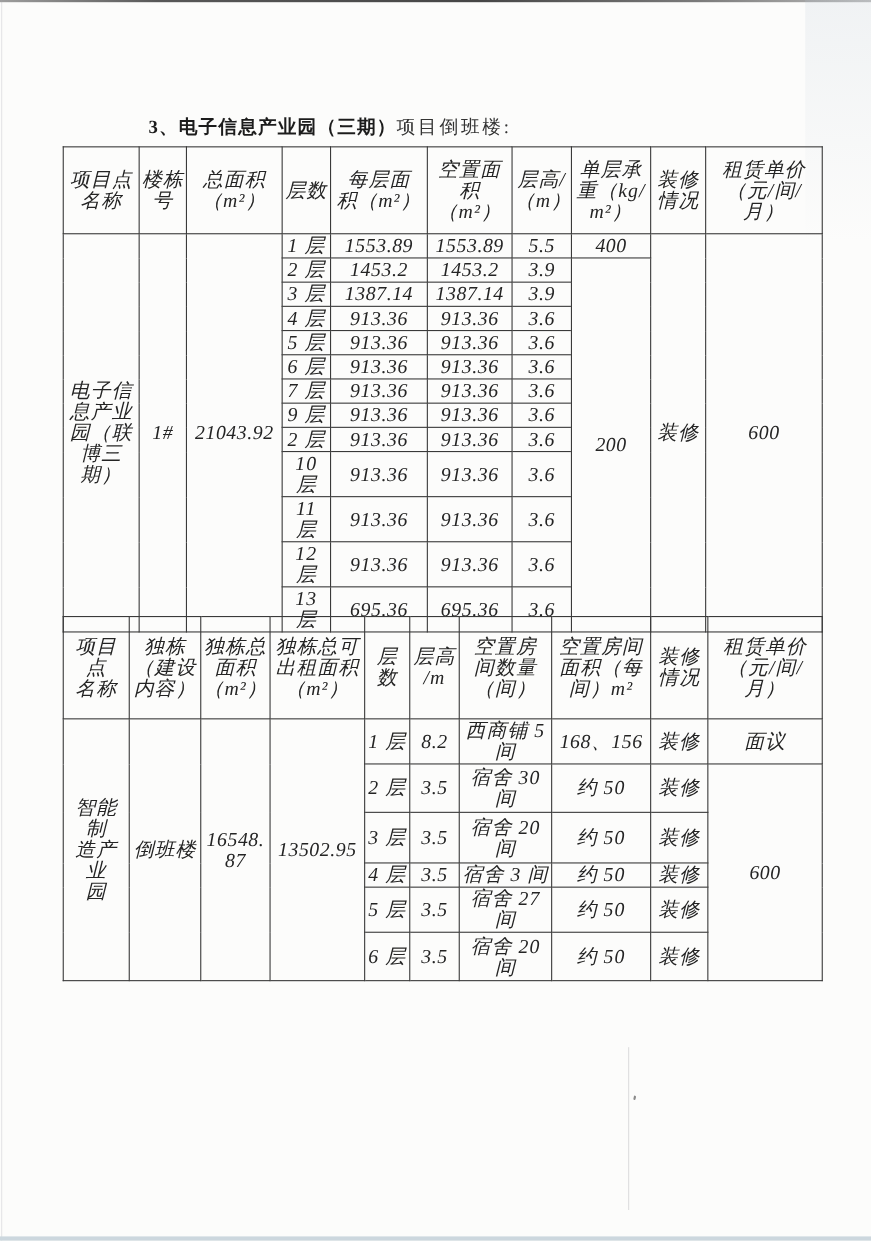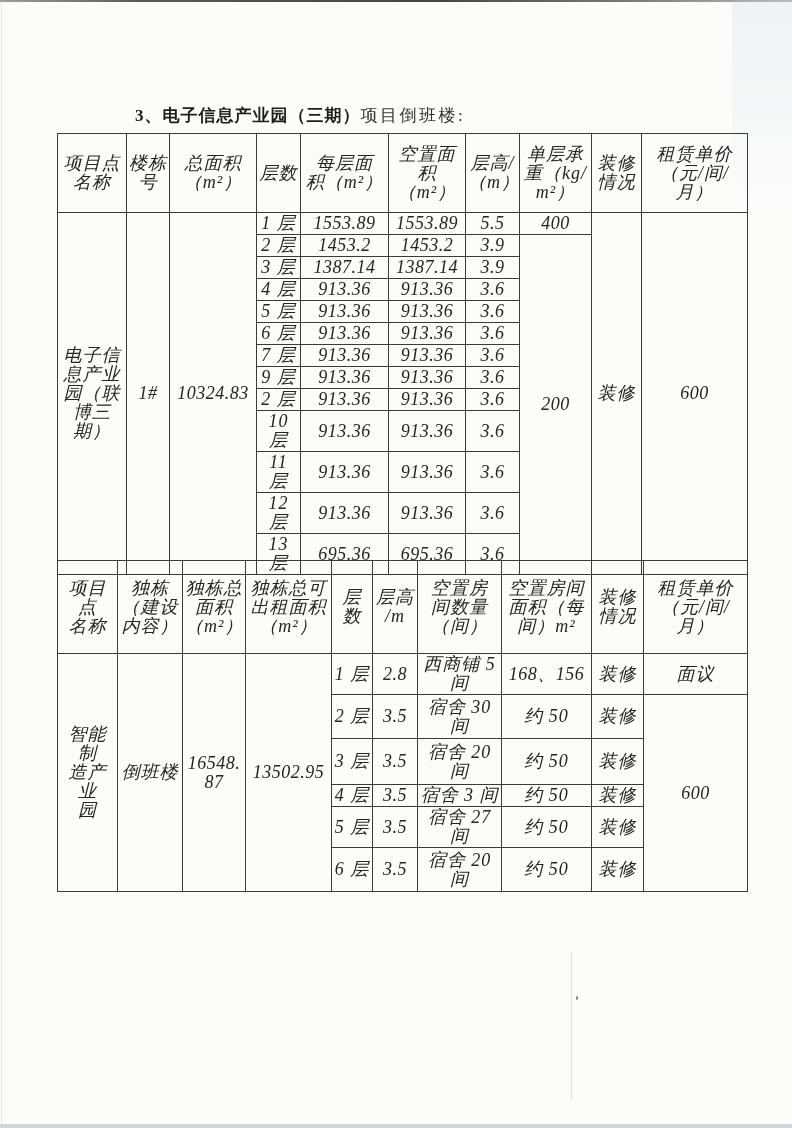--- a/index.html
+++ b/index.html
@@ -136,21 +136,21 @@
       <th>租赁单价
 （元/间/月）</th>
     </tr>
     <tr>
       <td rowspan="13">电子信
 息产业
 园（联
 博三
 期）</td>
       <td rowspan="13" class="num">1#</td>
-      <td rowspan="13" class="num">10324.83</td>
+      <td rowspan="13" class="num">21043.92</td>
       <td>1 层</td>
       <td class="num">1553.89</td>
       <td class="num">1553.89</td>
       <td class="num">5.5</td>
       <td class="num">400</td>
       <td rowspan="13">装修</td>
       <td rowspan="13" class="num">600</td>
     </tr>
     <tr>
       <td>2 层</td>
@@ -272,21 +272,21 @@
     </tr>
     <tr style="height:40px">
       <td rowspan="6">智能制
 造产业
 园</td>
       <td rowspan="6">倒班楼</td>
       <td rowspan="6" class="num">16548.
 87</td>
       <td rowspan="6" class="num">13502.95</td>
       <td>1 层</td>
-      <td class="num">2.8</td>
+      <td class="num">8.2</td>
       <td>西商铺 5
 间</td>
       <td class="num">168、156</td>
       <td>装修</td>
       <td>面议</td>
     </tr>
     <tr style="height:44px">
       <td>2 层</td>
       <td class="num">3.5</td>
       <td>宿舍 30

